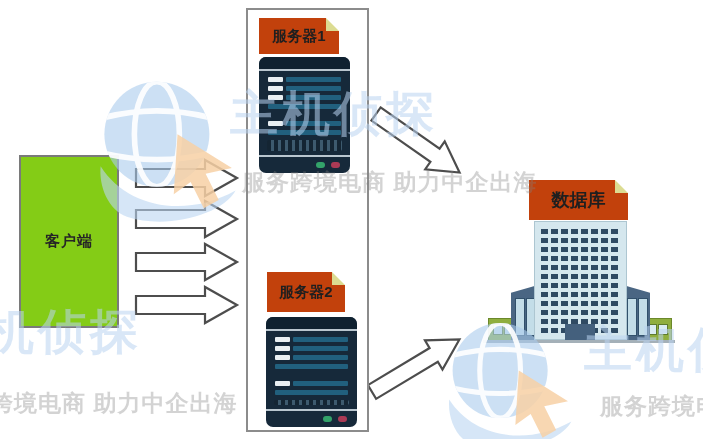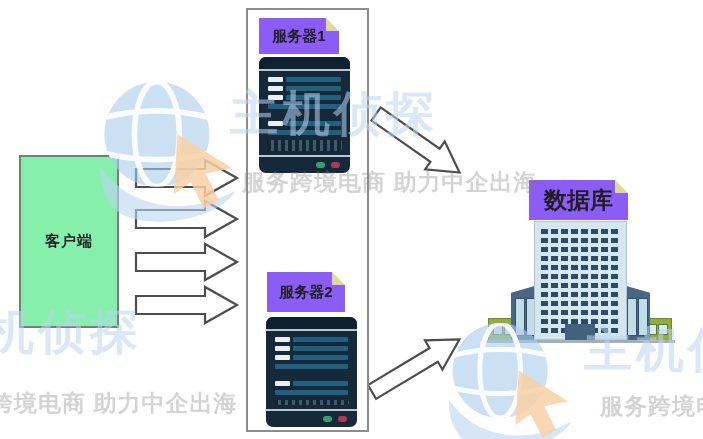--- a/index.html
+++ b/index.html
@@ -3,33 +3,33 @@
 <meta charset="utf-8">
 <style>
   html,body{margin:0;padding:0;background:#fff;}
   .canvas{
     position:relative;width:703px;height:439px;background:#ffffff;overflow:hidden;
     font-family:"Liberation Sans","DejaVu Sans",sans-serif;
   }
   .abs{position:absolute;box-sizing:border-box;}
 
   
-  .client-box{left:19px;top:155px;width:100px;height:173px;background:#86efac;border:2px solid #7a7a7a;
+  .client-box{left:19px;top:155px;width:100px;height:173px;background:#84cc16;border:2px solid #7a7a7a;
     display:flex;align-items:center;justify-content:center;z-index:2;}
   .client-box .lbl{font-size:15px;font-weight:600;color:#262626;letter-spacing:1px;}
   .group-frame{left:246px;top:8px;width:123px;height:424px;background:#fff;border:2px solid #8c8c8c;z-index:2;}
 
   
-  .note{background:#8b5cf6;display:flex;align-items:center;justify-content:center;z-index:3;
+  .note{background:#c2410c;display:flex;align-items:center;justify-content:center;z-index:3;
     font-weight:700;color:#1f1f1f;}
   .note::after{content:"";position:absolute;top:0;right:0;border-style:solid;
     border-width:0 13px 13px 0;border-color:#ffffff #ffffff #dcdc92 #dcdc92;}
   .note1{left:259px;top:18px;width:80px;height:36px;font-size:15px;}
   .note2{left:267px;top:272px;width:78px;height:40px;font-size:15px;}
-  .note-db{left:529px;top:180px;width:99px;height:40px;font-size:23px;}
+  .note-db{left:529px;top:180px;width:99px;height:40px;font-size:18px;}
 
   
   .server{background:#16293a;border-radius:7px;z-index:3;display:flex;flex-direction:column;}
   .server1{left:259px;top:57px;width:91px;height:116px;}
   .server2{left:266px;top:317px;width:91px;height:110px;}
   .srv-top{height:12px;background:#0f2130;border-bottom:2px solid #b9c6cf;border-radius:7px 7px 0 0;}
   .srv-panel{margin:6px 9px 0 9px;display:flex;flex-direction:column;gap:4px;}
   .srv-row{height:5px;display:flex;gap:3px;}
   .srv-cap{width:15px;background:#e9eff2;border-radius:1px;}
   .srv-bar{flex:1;background:#21607e;border-radius:1px;}

